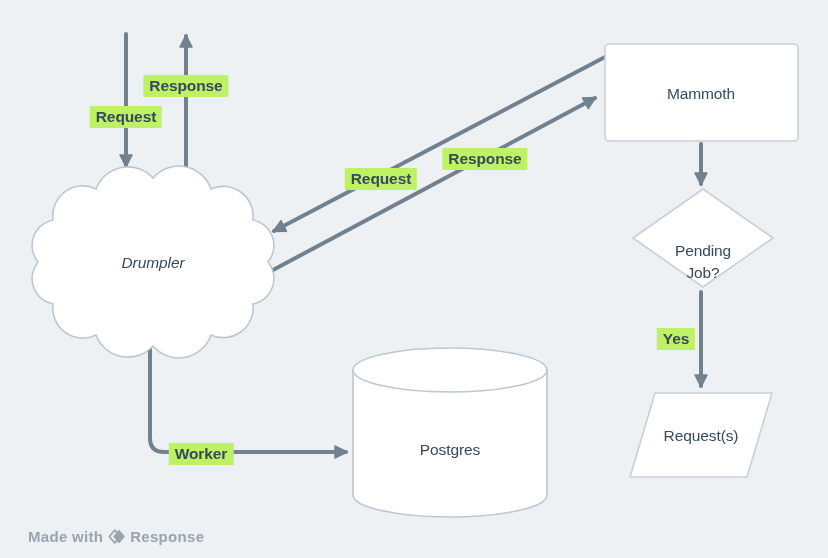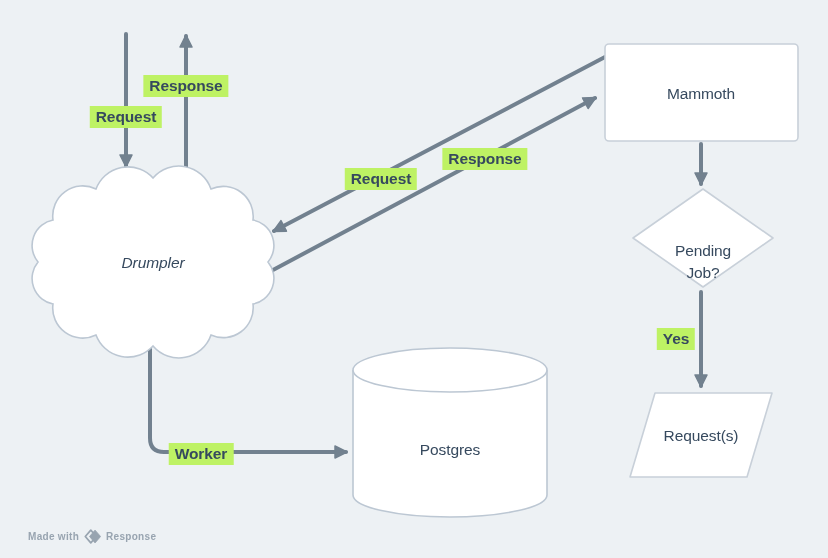--- a/index.html
+++ b/index.html
@@ -43,21 +43,21 @@
     letter-spacing: -0.1px;
     white-space: nowrap;
   }
   .footer {
     position: absolute;
     left: 28px; top: 528px;
     display: flex;
     align-items: center;
     gap: 5px;
     color: #98a4b0;
-    font-size: 10px;
+    font-size: 15px;
     font-weight: 600;
     letter-spacing: 0.3px;
   }
   .footer .brand { color: #98a4b0; }
 </style>
 </head>
 <body>
 
 <div id="canvas">
 

